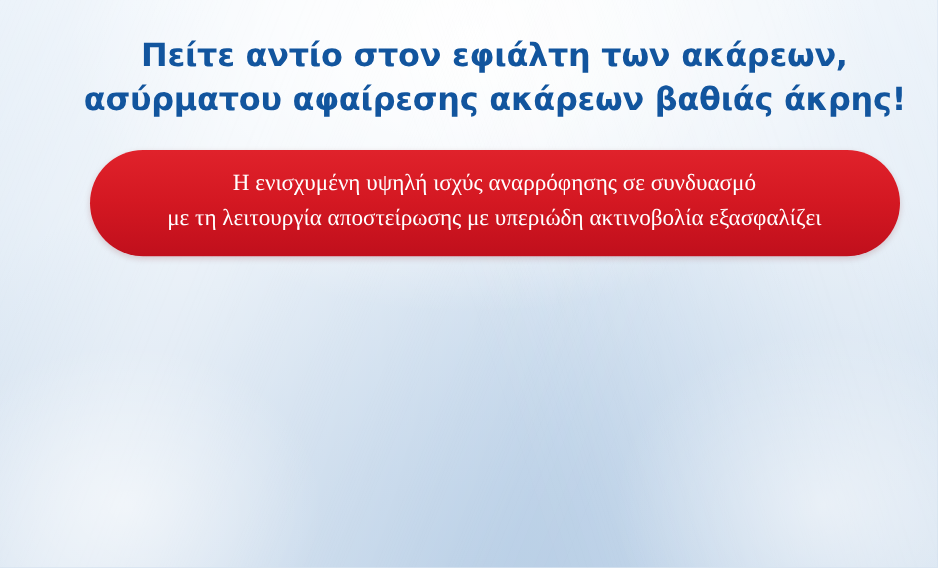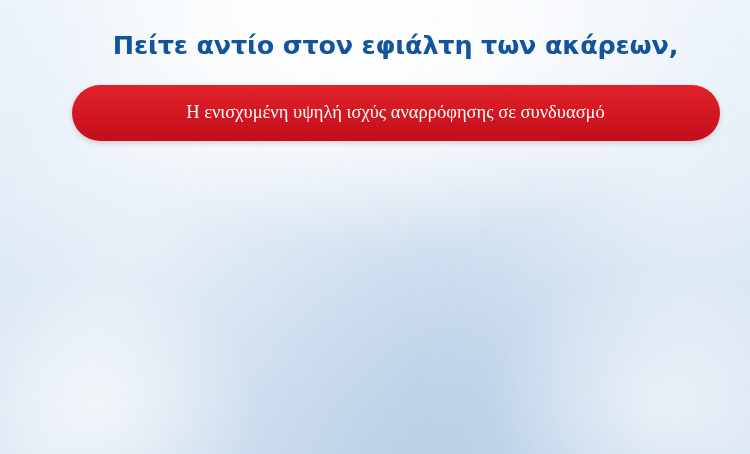--- a/index.html
+++ b/index.html
@@ -131,21 +131,23 @@
 
   <div class="sheen-a"></div>
   <div class="sheen-b"></div>
   <div class="corner-glow-left"></div>
   <div class="corner-glow-right"></div>
 
   <div class="content">
 
     <h1 class="headline">
       <span class="line">Πείτε αντίο στον εφιάλτη των ακάρεων,</span>
+      <span class="line">ασύρματου αφαίρεσης ακάρεων βαθιάς άκρης!</span>
     </h1>
 
     <div class="badge">
       <span class="line">Η ενισχυμένη υψηλή ισχύς αναρρόφησης σε συνδυασμό</span>
+      <span class="line">με τη λειτουργία αποστείρωσης με υπεριώδη ακτινοβολία εξασφαλίζει</span>
     </div>
 
 
   </div>
 </div>
 
 </body></html>

